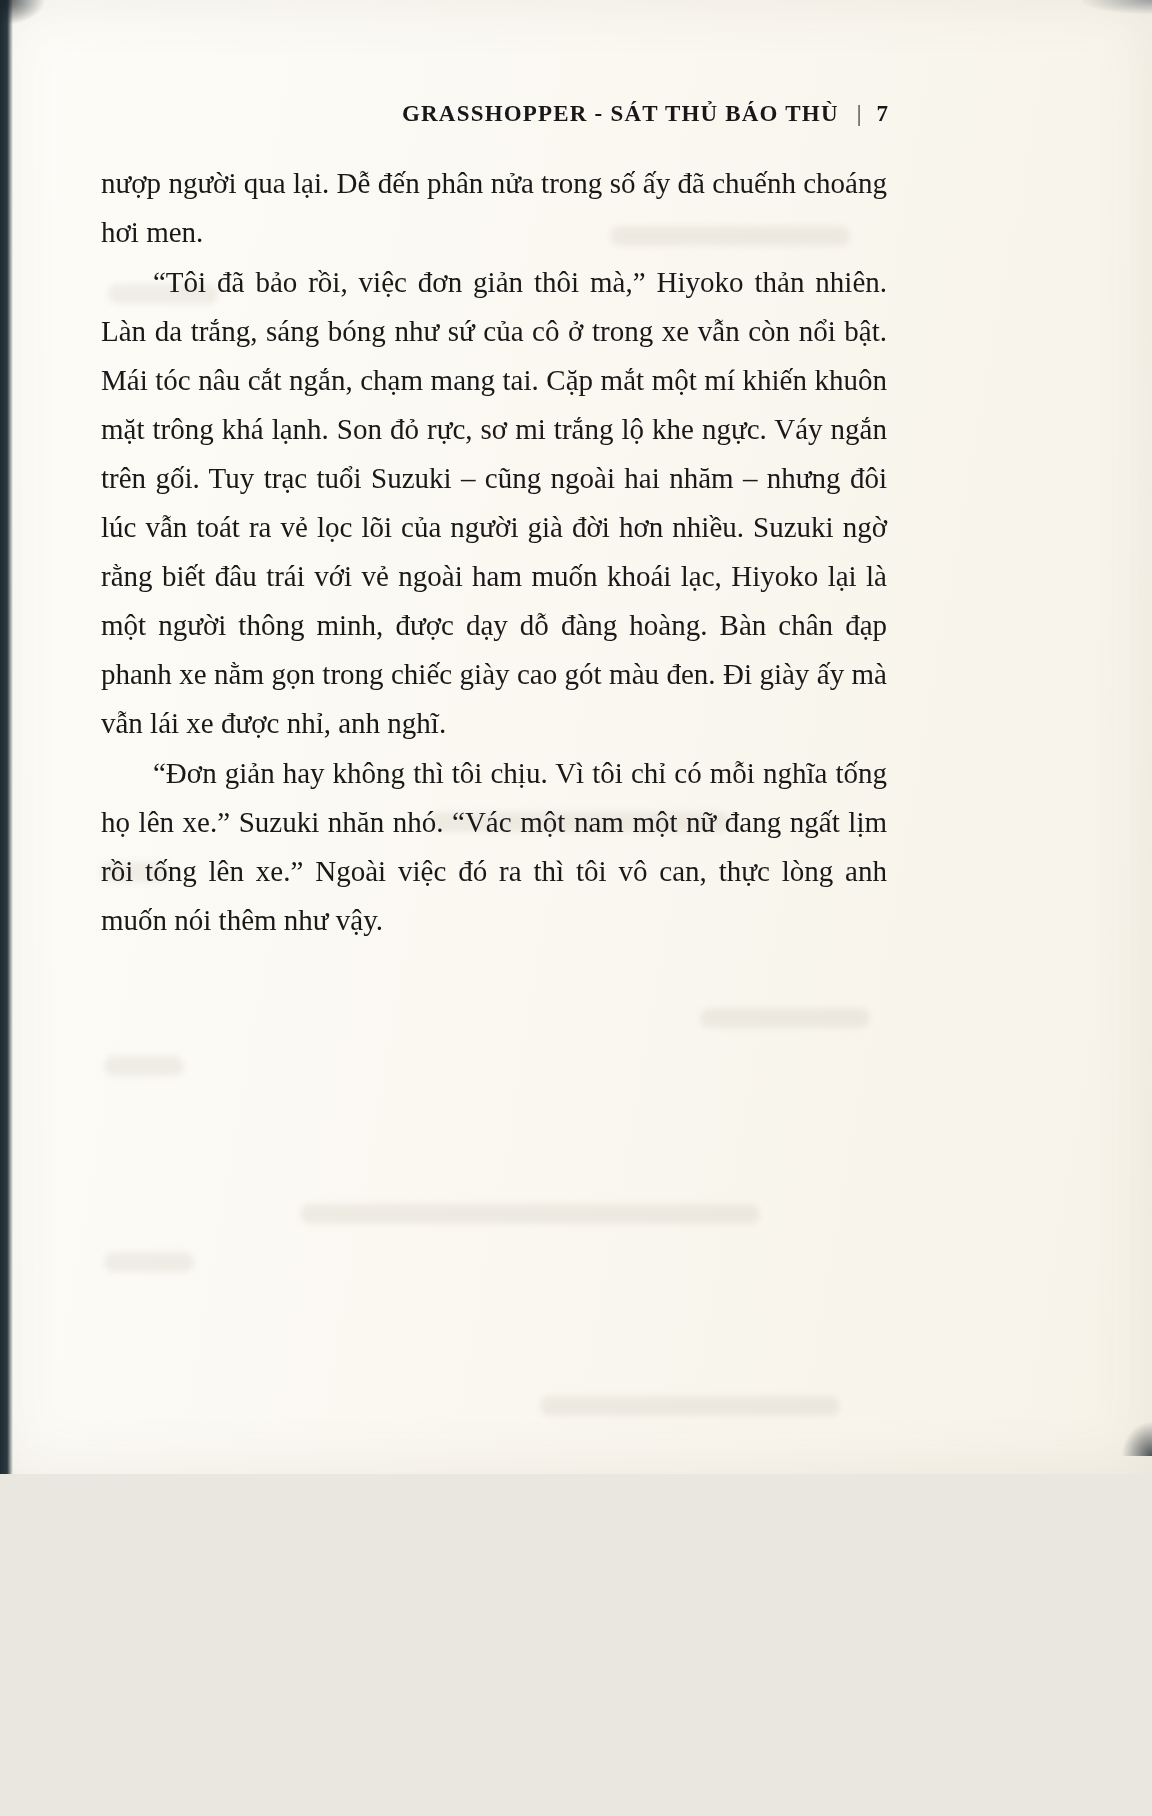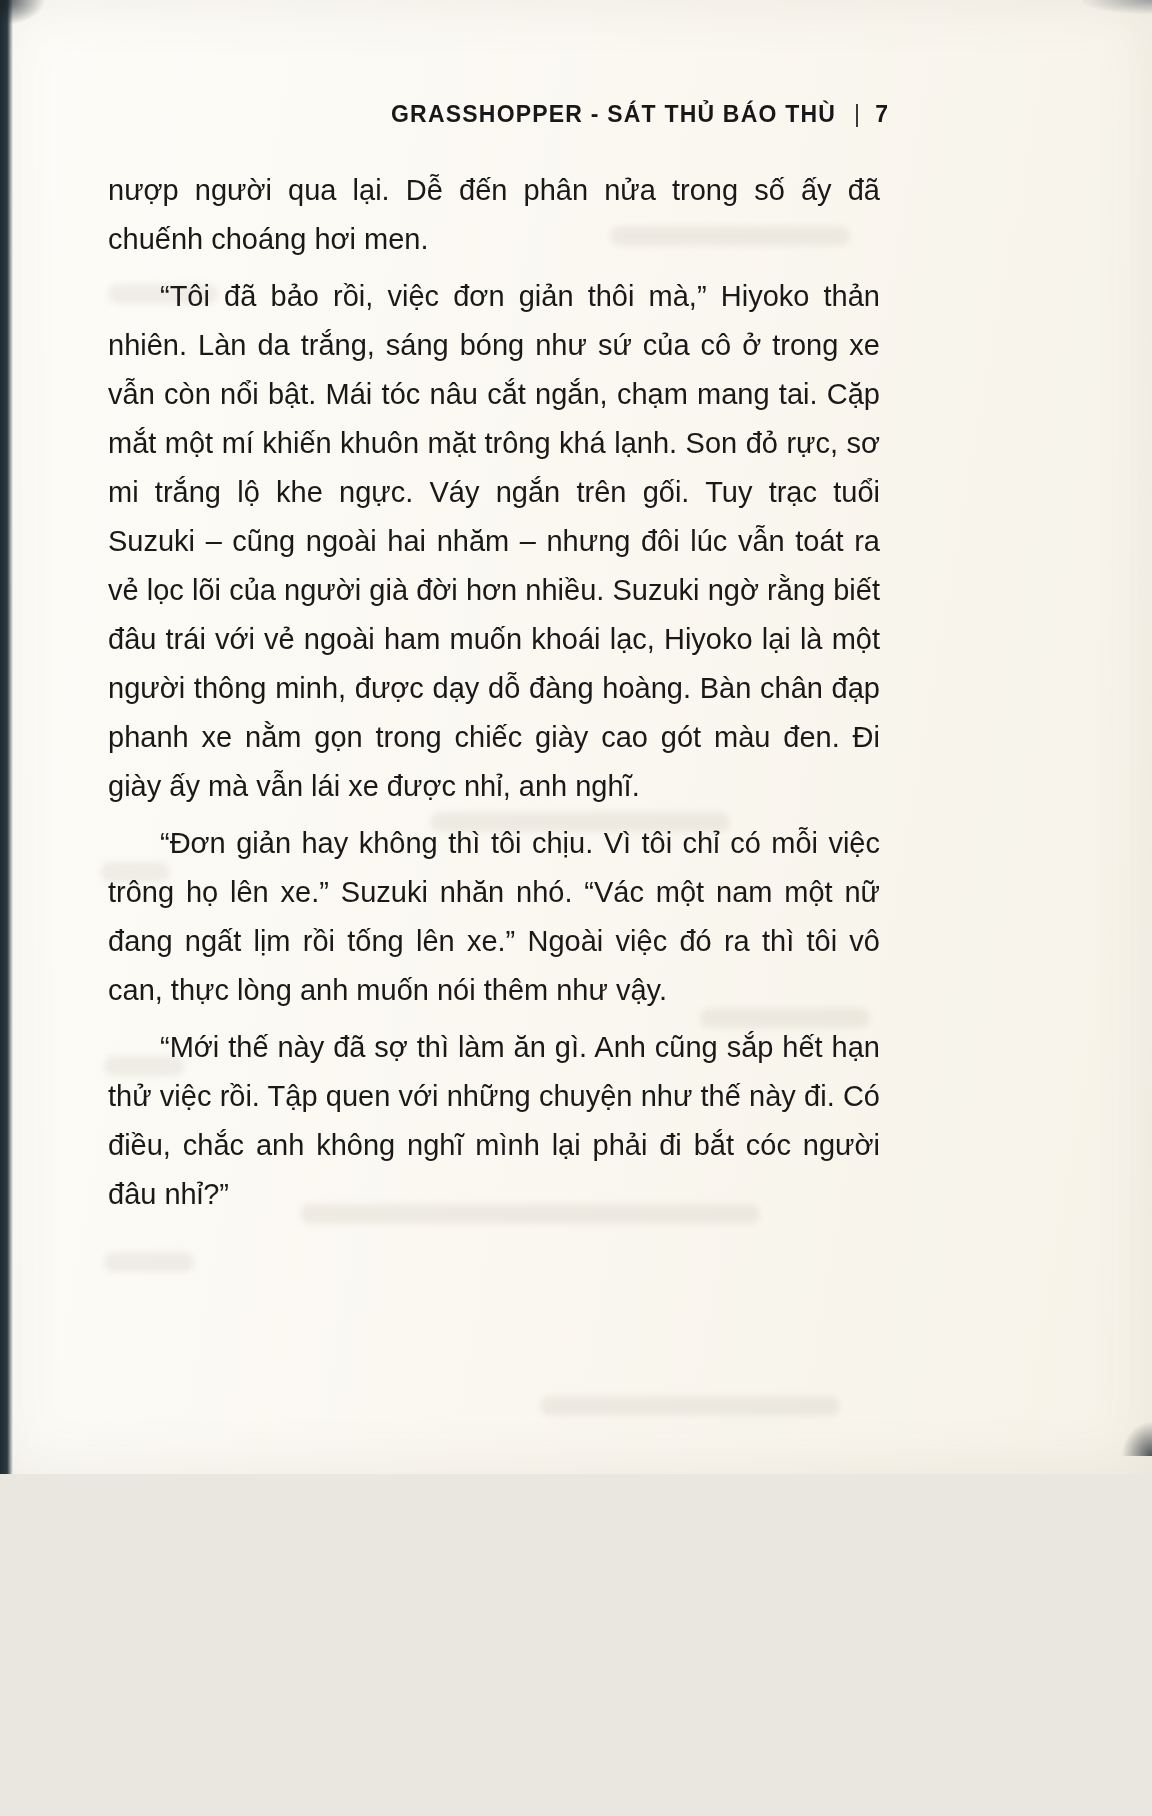--- a/index.html
+++ b/index.html
@@ -8,21 +8,21 @@
     background: #e9e7e0;
   }
   .page {
     position: relative;
     width: 1152px;
     height: 1474px;
     margin: 0 auto;
     background: linear-gradient(100deg, #fdfcf8 0%, #faf7f0 55%, #f6f2e8 100%);
     overflow: hidden;
     box-shadow: inset 0 0 60px rgba(120,110,90,0.10);
-    font-family: Liberation Sans, sans-serif;
+    font-family: Liberation Serif, serif;
   }
 
   
   .edge-left {
     position: absolute;
     left: 0; top: 0;
     width: 13px; height: 100%;
     background: linear-gradient(to right, #1f2b31 0%, #2b3a41 55%, rgba(43,58,65,0) 100%);
   }
   .corner-tl {
@@ -83,21 +83,21 @@
     top: 158px;
     left: 100px;
     width: 788px;
     color: #191919;
     font-size: 29px;
     line-height: 49px;
     text-align: justify;
     text-justify: inter-word;
   }
   .text-block p.para {
-    margin: 8px;
+    margin: 1px;
     padding: 0;
   }
   .text-block p.para.indent {
     text-indent: 52px;
   }
 </style>
 </head>
 <body>
 
 <div class="page">
@@ -117,17 +117,16 @@
   <div class="bleed" style="left:104px; top:1252px; width:90px;"></div>
   <div class="bleed" style="left:540px; top:1396px; width:300px;"></div>
 
   <div class="header">
     <span>GRASSHOPPER - SÁT THỦ BÁO THÙ</span><span class="sep">|</span><span class="pagenum">7</span>
   </div>
 
   <div class="text-block">
       <p class="para">nượp người qua lại. Dễ đến phân nửa trong số ấy đã chuếnh choáng hơi men.</p>
       <p class="para indent">“Tôi đã bảo rồi, việc đơn giản thôi mà,” Hiyoko thản nhiên. Làn da trắng, sáng bóng như sứ của cô ở trong xe vẫn còn nổi bật. Mái tóc nâu cắt ngắn, chạm mang tai. Cặp mắt một mí khiến khuôn mặt trông khá lạnh. Son đỏ rực, sơ mi trắng lộ khe ngực. Váy ngắn trên gối. Tuy trạc tuổi Suzuki – cũng ngoài hai nhăm – nhưng đôi lúc vẫn toát ra vẻ lọc lõi của người già đời hơn nhiều. Suzuki ngờ rằng biết đâu trái với vẻ ngoài ham muốn khoái lạc, Hiyoko lại là một người thông minh, được dạy dỗ đàng hoàng. Bàn chân đạp phanh xe nằm gọn trong chiếc giày cao gót màu đen. Đi giày ấy mà vẫn lái xe được nhỉ, anh nghĩ.</p>
-      <p class="para indent">“Đơn giản hay không thì tôi chịu. Vì tôi chỉ có mỗi việc trông họ lên xe.” Suzuki nhăn nhó. “Vác một nam một nữ đang ngất lịm rồi tống lên xe.” Ngoài việc đó ra thì tôi vô can, thực lòng anh muốn nói thêm như vậy.</p>
-      <p class="para indent">“Mới thế này đã sợ thì làm ăn gì. Anh cũng sắp hết hạn thử việc rồi. Tập quen với những chuyện như thế này đi. Có điều, chắc anh không nghĩ mình lại phải đi bắt cóc người đâu nhỉ?”</p>
+      <p class="para indent">“Đơn giản hay không thì tôi chịu. Vì tôi chỉ có mỗi nghĩa tống họ lên xe.” Suzuki nhăn nhó. “Vác một nam một nữ đang ngất lịm rồi tống lên xe.” Ngoài việc đó ra thì tôi vô can, thực lòng anh muốn nói thêm như vậy.</p>
     </div>
 
 </div>
 
 </body></html>

